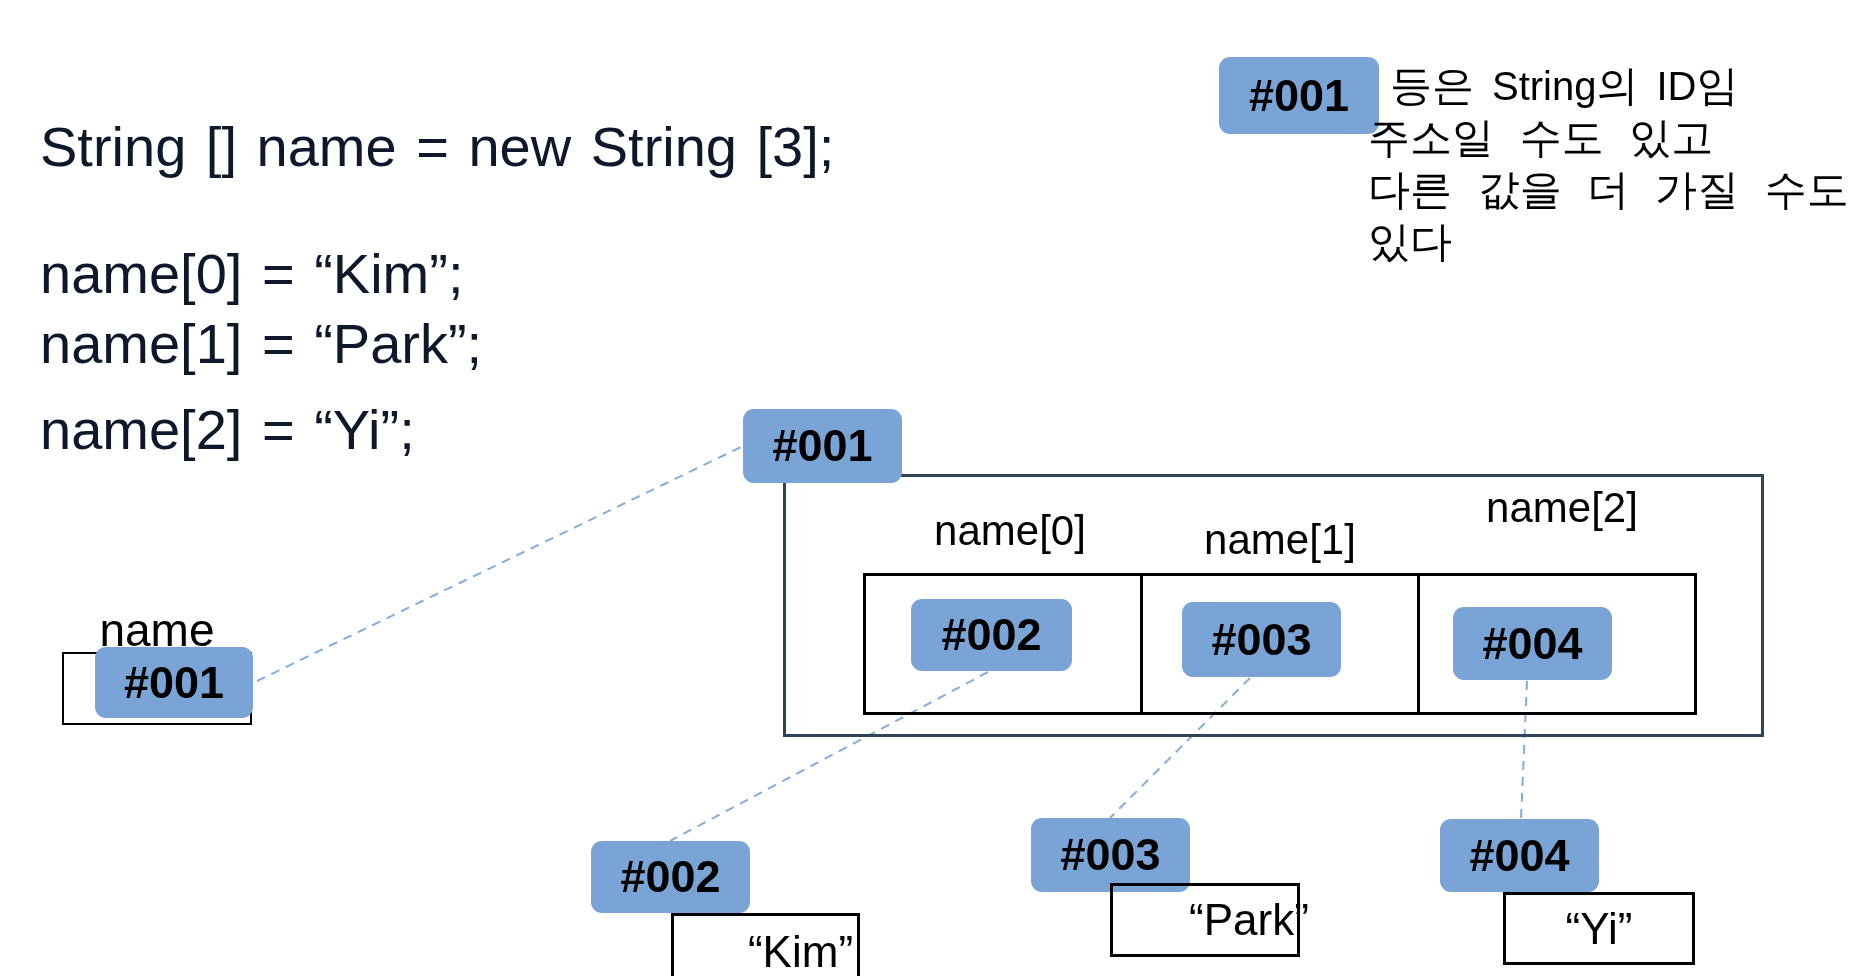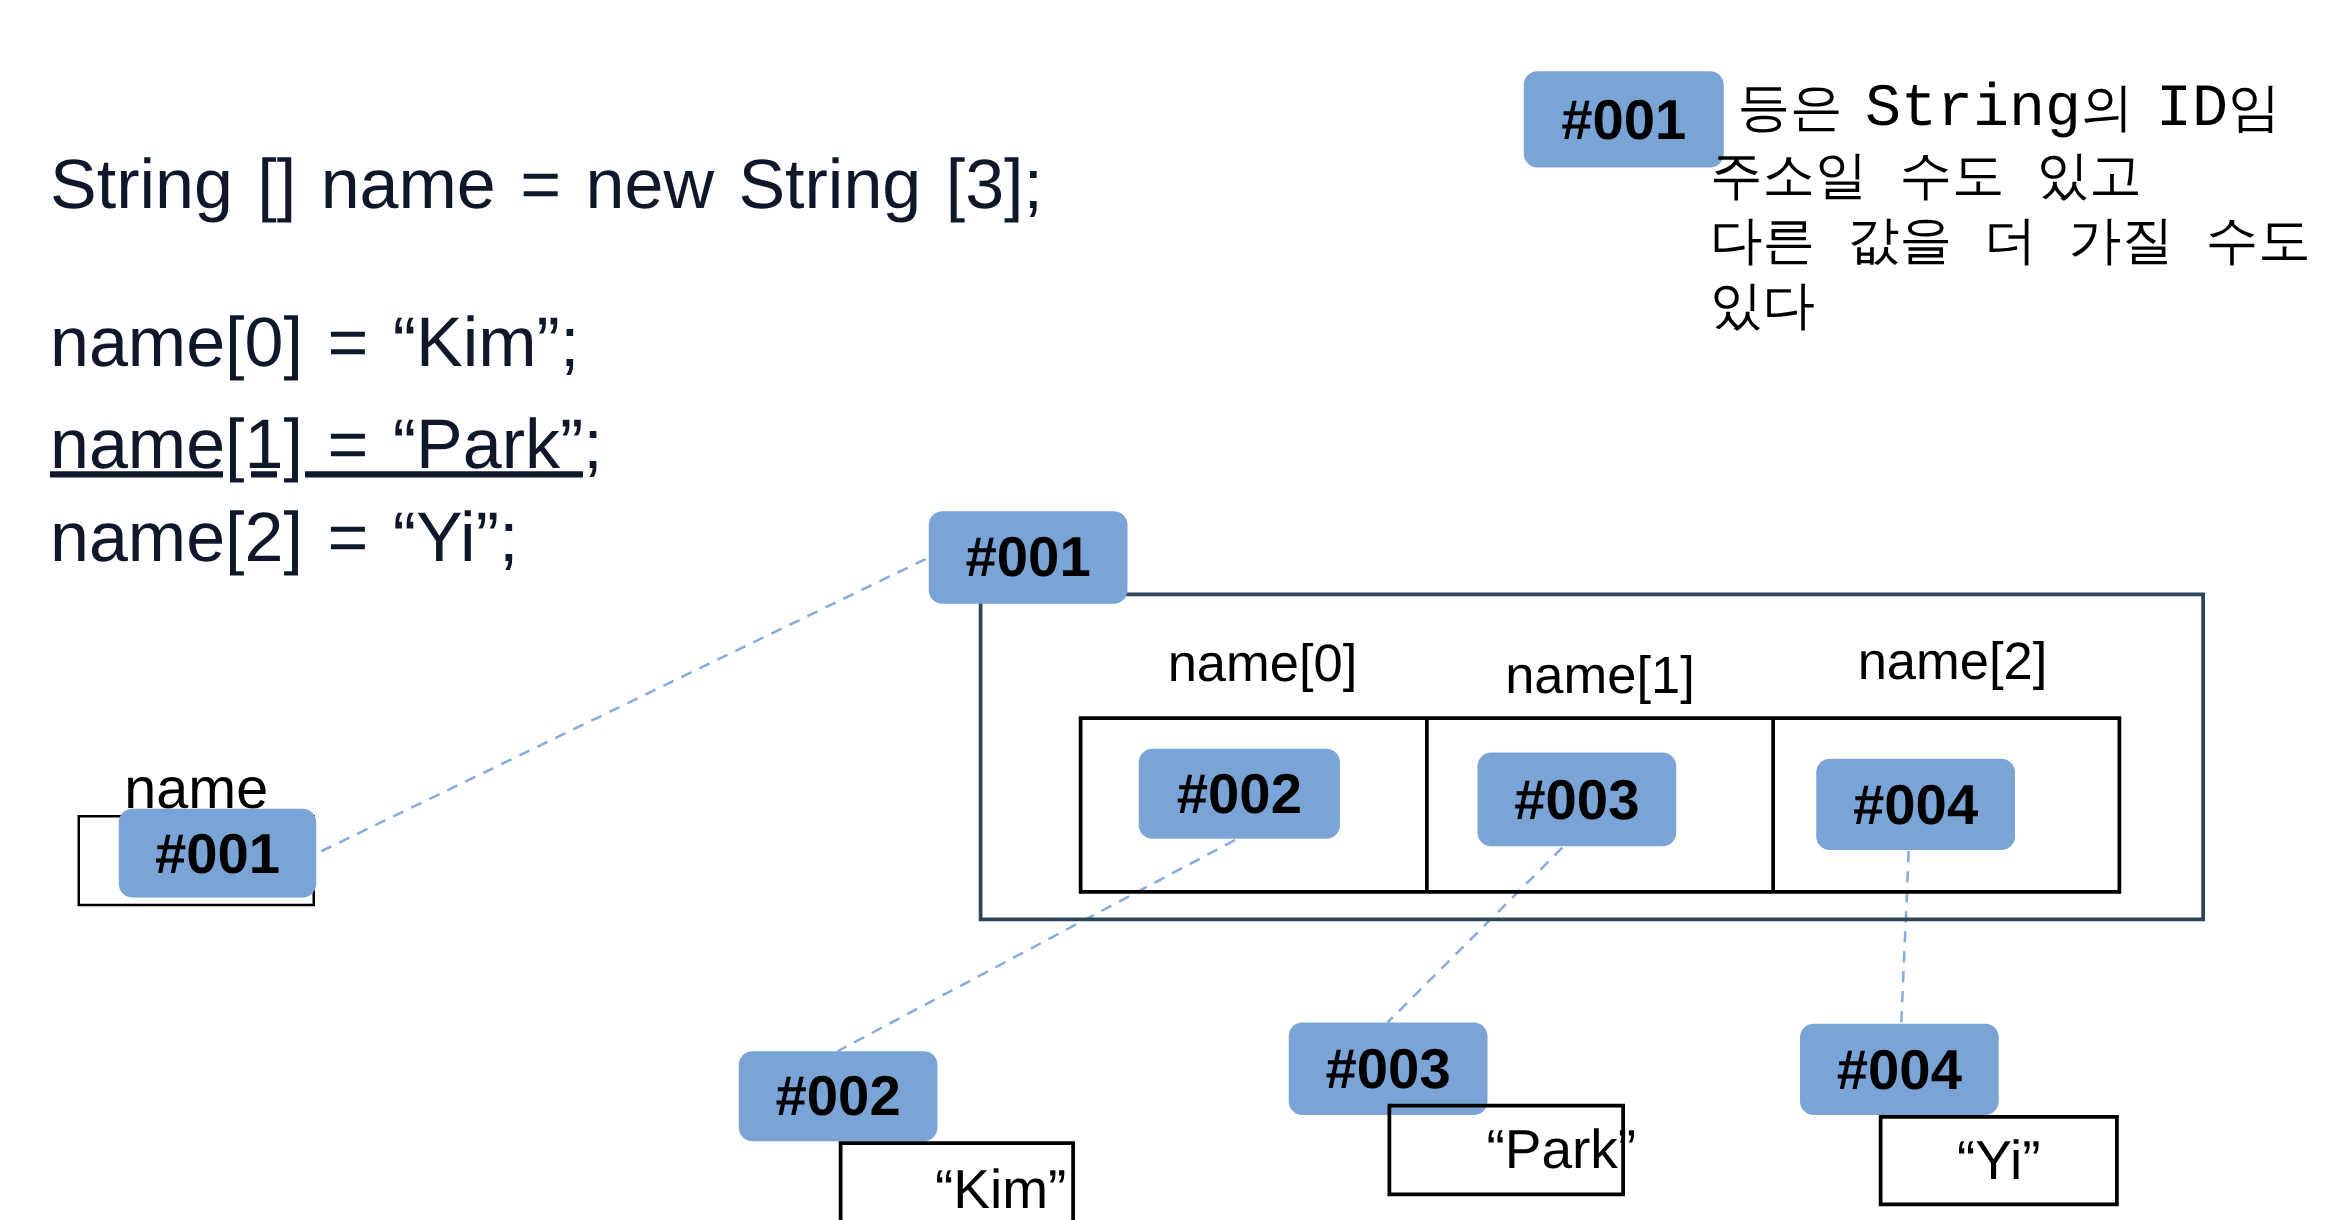--- a/index.html
+++ b/index.html
@@ -30,61 +30,61 @@
   .cell-label{position:absolute;width:170px;text-align:center;font-size:42px;}
   .var-label{position:absolute;left:62px;width:190px;text-align:center;font-size:46px;}
 
   .obj-value{position:absolute;font-size:44px;display:flex;align-items:center;
              justify-content:center;}
 
   
   .note-text{position:absolute;left:1368px;top:60px;width:500px;
              font-size:42px;line-height:52px;word-spacing:14px;}
   .note-line1{text-indent:22px;}
-  .mono{font-family:Liberation Mono, monospace;font-size:48px;word-spacing:0;}
+  .mono{font-family:Liberation Sans, sans-serif;font-size:40px;word-spacing:0;}
   .kgap{margin-right:18px;}
 
   svg.connectors{position:absolute;left:0;top:0;}
   .dash{stroke:#86ACDC;stroke-width:2;stroke-dasharray:9 7;fill:none;}
 </style>
 </head>
 <body>
 
 <div class="canvas">
 
   <svg class="connectors" width="1864" height="976">
     <line class="dash" x1="257" y1="681" x2="741" y2="447"></line>
     <line class="dash" x1="988" y1="672" x2="670" y2="841"></line>
     <line class="dash" x1="1250" y1="678" x2="1110" y2="818"></line>
     <line class="dash" x1="1527" y1="681" x2="1521" y2="819"></line>
   </svg>
 
   <div class="code-line" style="top:114px;">String [] name = new String [3];</div>
   <div class="code-line" style="top:212px;margin-top:29px;">name[0] = “Kim”;</div>
-  <div class="code-line" style="top:322px;text-decoration:underline;">name[1] = “Park”;</div>
+  <div class="code-line" style="top:311px;">name[1] = “Park”;</div>
   <div class="code-line" style="top:397px;">name[2] = “Yi”;</div>
 
   <div class="tag" style="left:1219px;top:57px;width:160px;height:77px;">#001</div>
   <div class="note-text">
     <div class="note-line1"><span class="kgap">등은</span><span class="mono">String</span><span class="kgap">의</span><span class="mono">ID</span><span>임</span></div>
     <div>주소일 수도 있고</div>
     <div>다른 값을 더 가질 수도</div>
     <div>있다</div>
   </div>
 
   <div class="var-label" style="top:603px;">name</div>
   <div class="whitebox stackbox" style="left:62px;top:652px;width:190px;height:73px;"></div>
   <div class="tag" style="left:95px;top:647px;width:158px;height:71px;">#001</div>
 
   <div class="outerbox" style="left:783px;top:474px;width:981px;height:263px;"></div>
   <div class="tag" style="left:743px;top:409px;width:159px;height:74px;">#001</div>
 
   <div class="cell-label" style="left:925px;top:507px;">name[0]</div>
   <div class="cell-label" style="left:1195px;top:516px;">name[1]</div>
-  <div class="cell-label" style="left:1477px;top:505px;">name[2]</div>
+  <div class="cell-label" style="left:1477px;top:484px;">name[2]</div>
 
   <div class="rowbox" style="left:863px;top:573px;width:834px;height:142px;">
     <div class="rowcell"></div>
     <div class="rowdiv"></div>
     <div class="rowcell"></div>
     <div class="rowdiv"></div>
     <div class="rowcell"></div>
   </div>
 
   <div class="tag" style="left:911px;top:599px;width:161px;height:72px;">#002</div>

